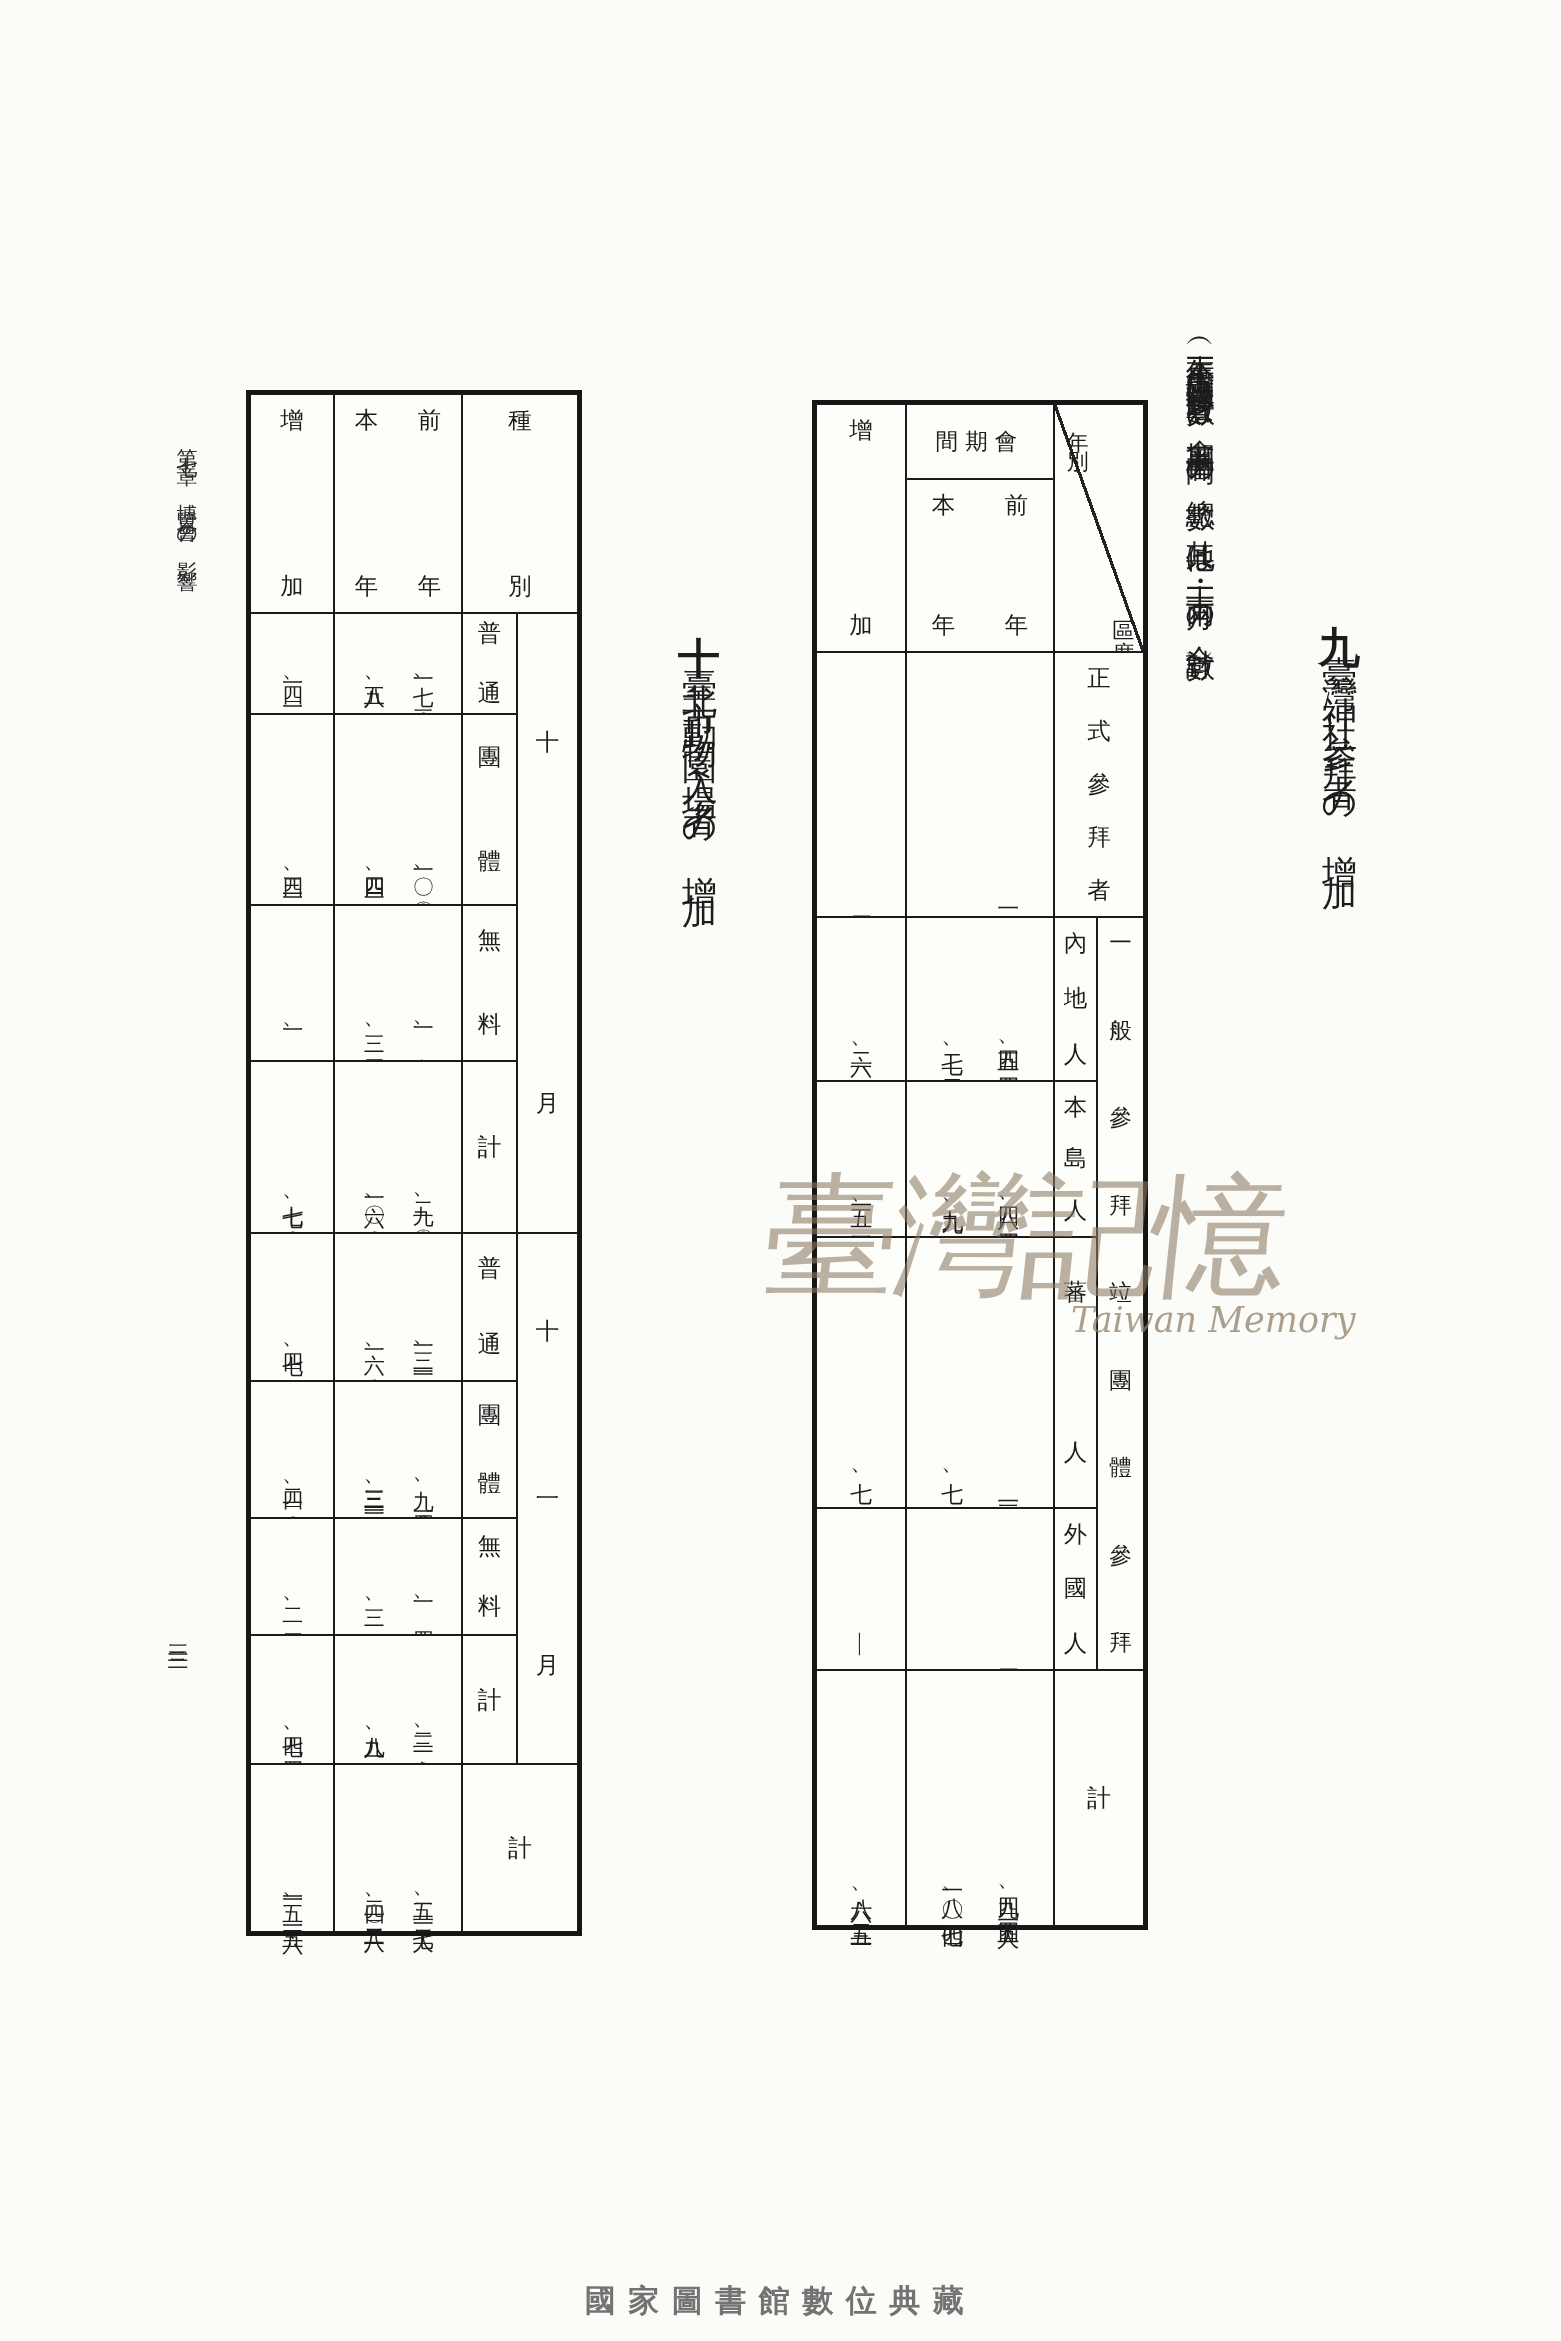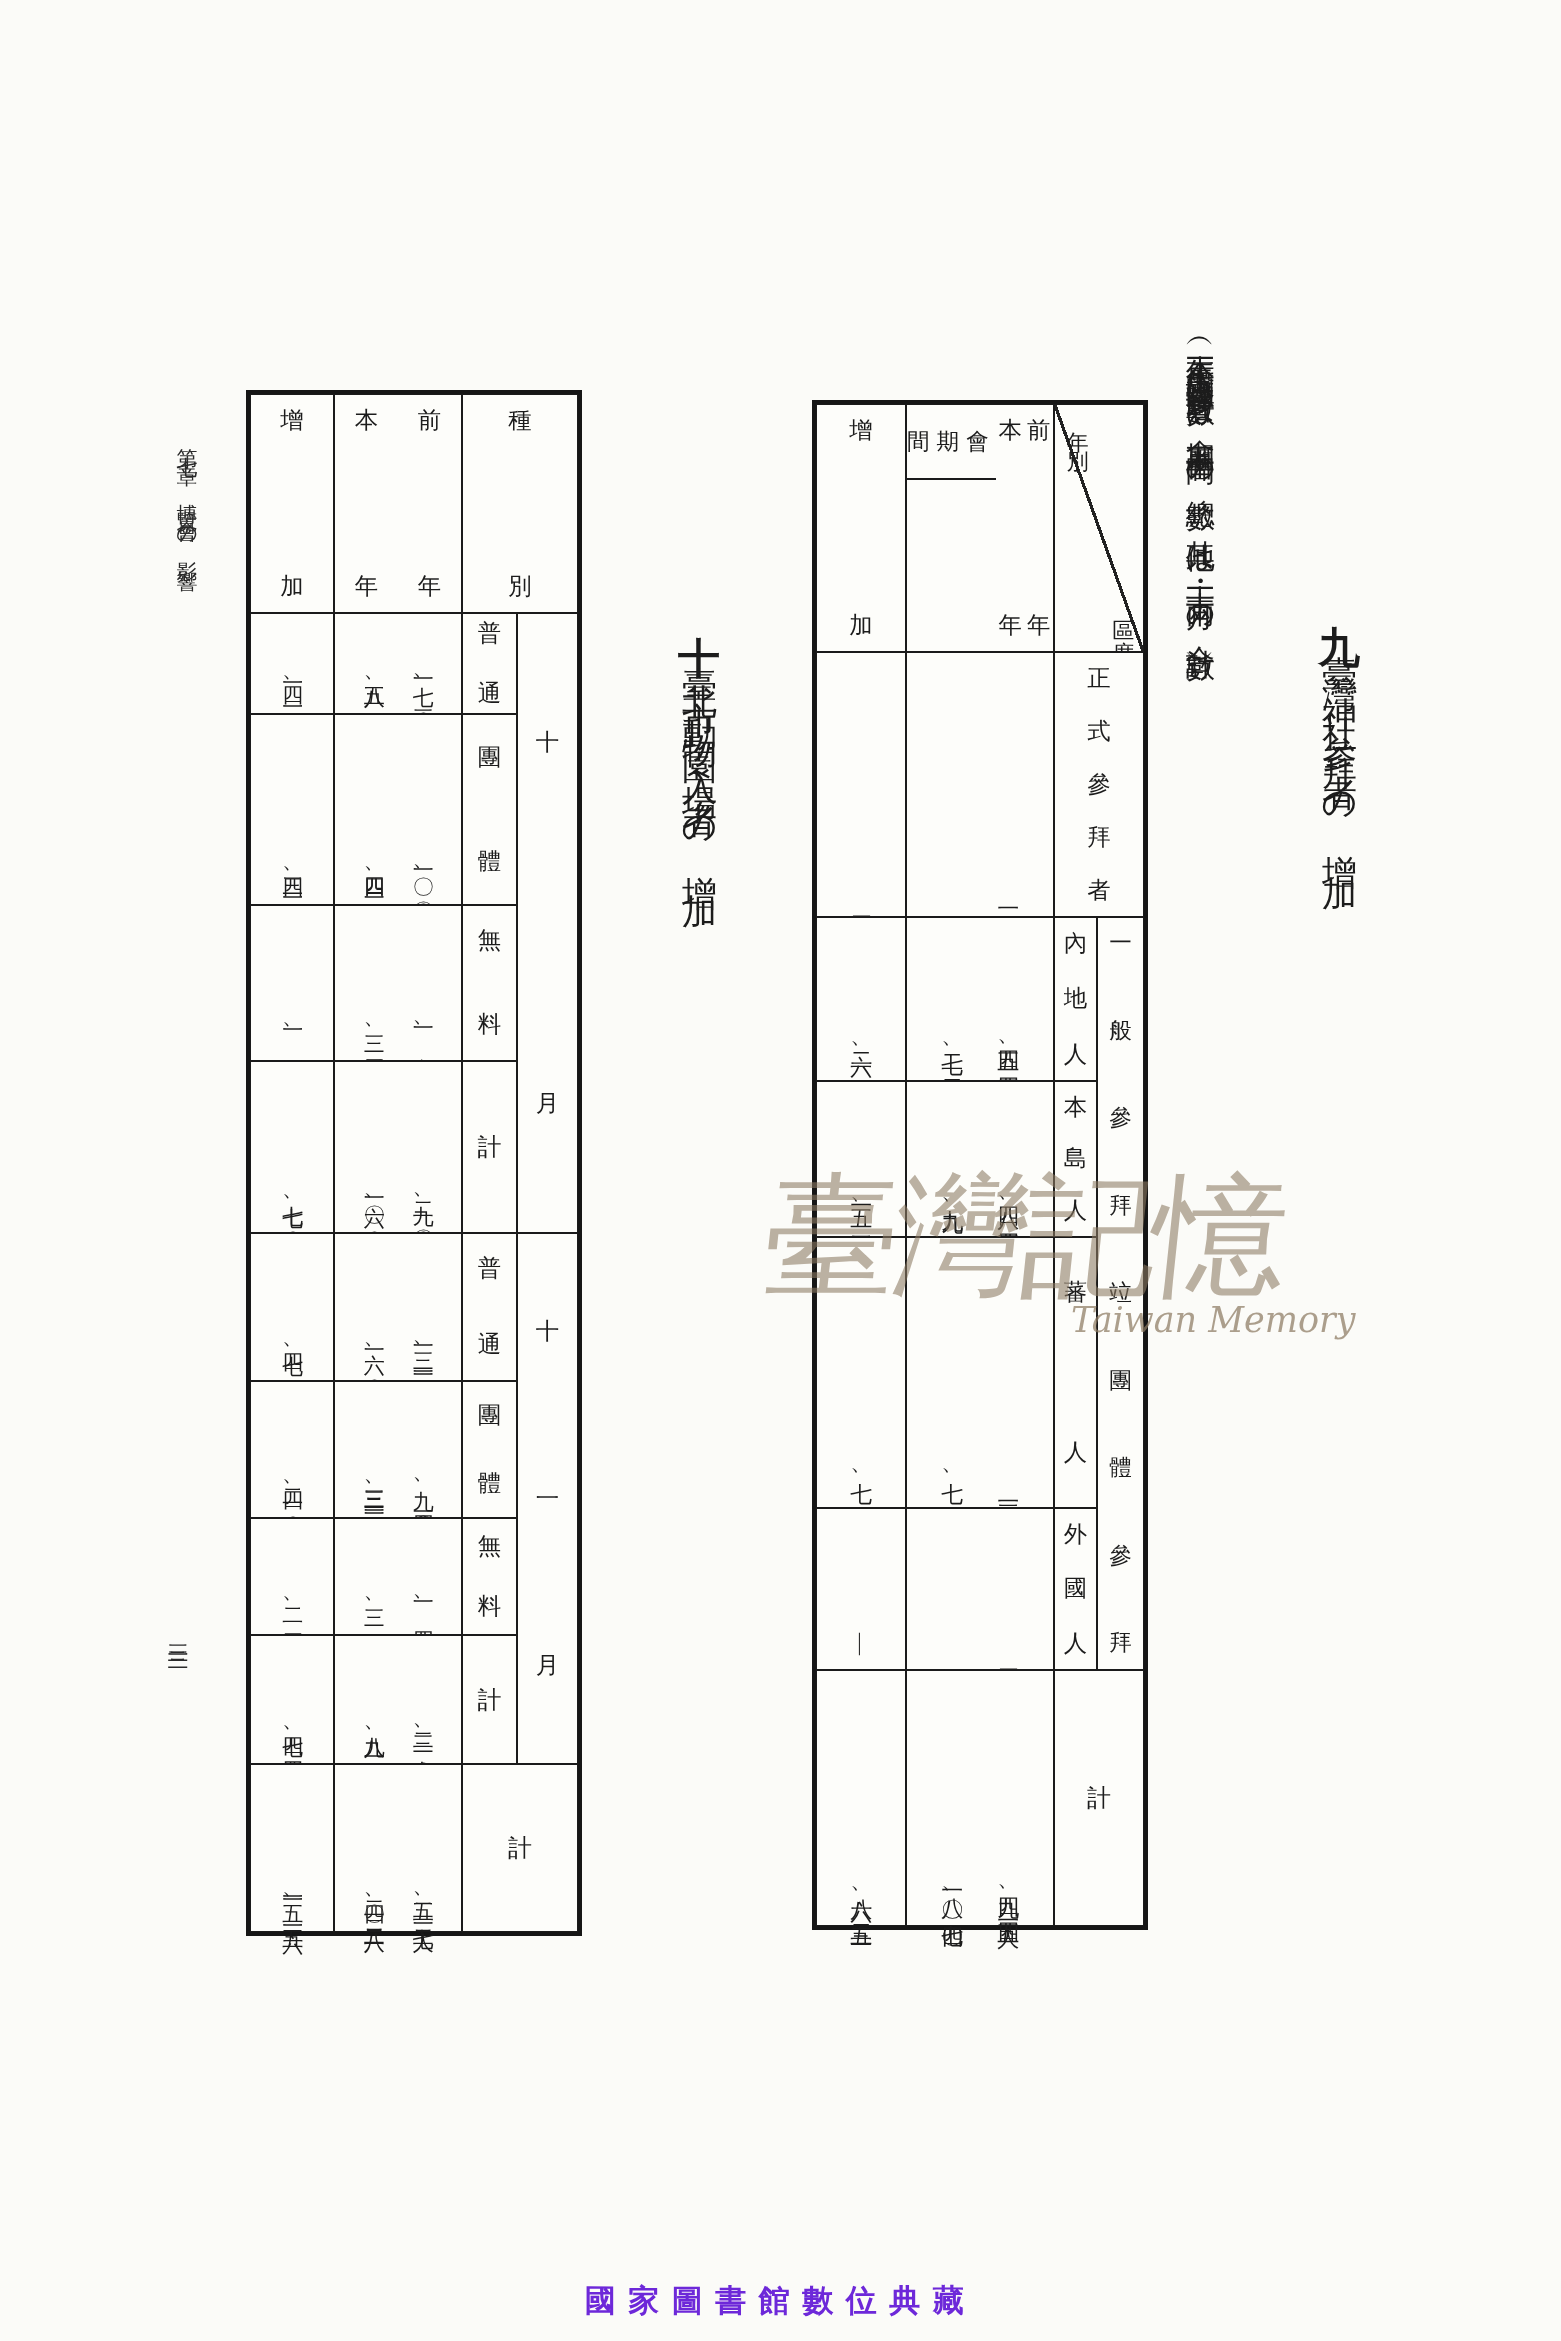--- a/index.html
+++ b/index.html
@@ -12,21 +12,21 @@
   
   .tbl{position:absolute;display:grid;border:4.7px solid #161616;background:#fdfdfa;z-index:1;}
   .c{border:1.6px solid #1b1b1b;position:relative;box-sizing:border-box;background:#fdfdfa;}
   .numcell{display:flex;align-items:flex-end;justify-content:space-evenly;padding-bottom:12.5px;overflow:visible;}
   .num{writing-mode:vertical-rl;line-height:1.02;letter-spacing:1.6px;font-size:21px;white-space:nowrap;}
   .shrine .num{font-size:22px;}
   .spread{display:flex;flex-direction:column;justify-content:space-between;align-items:center;
           height:100%;box-sizing:border-box;padding:14px 0;font-size:23.4px;}
   .spread span{display:block;line-height:1;}
   .single{display:flex;align-items:center;justify-content:center;font-size:24px;}
-  .hdrbox{display:flex;flex-direction:row;}
+  .hdrbox{display:flex;flex-direction:column;}
   .sessionlbl{height:73px;display:flex;align-items:center;justify-content:center;
               border-bottom:2.3px solid #1b1b1b;font-size:22.6px;letter-spacing:7px;}
   .yearpair{flex:1;display:flex;}
   .yearpair .spread{flex:1;}
   .corner{
     background:
       linear-gradient(to top right,
         transparent calc(50% - 1.6px), #222 calc(50% - 1.6px),
         #222 calc(50% + 1.6px), transparent calc(50% + 1.6px));
   }
@@ -44,21 +44,21 @@
   #sec10{left:678px;top:603px;}
   #sec10 .sectitle{letter-spacing:17px;}
   
   #watermark{position:absolute;left:765px;top:1169px;z-index:5;pointer-events:none;}
   #wm-cjk{font-size:134px;line-height:1;color:#8d7b63;opacity:.58;letter-spacing:-4.7px;
           transform:skewX(-6deg);font-family:"DejaVu Serif",serif;white-space:nowrap;}
   #wm-latin{position:absolute;left:306px;top:131px;font-size:35px;font-style:italic;
             color:#8d7b63;opacity:.72;font-family:"DejaVu Serif",serif;white-space:nowrap;}
   
   #footer{position:absolute;left:0;right:0;top:2280px;text-align:center;
-          font-size:31px;letter-spacing:12.5px;color:#6d28d9;font-weight:bold;z-index:2;}
+          font-size:31px;letter-spacing:12.5px;color:#737373;font-weight:bold;z-index:2;}
 </style>
 </head>
 <body>
 
 <div id="page">
 
   <div id="margin-header" class="vblock vtext">第七章　博覽會の影響</div>
 
   <div id="page-number" class="vblock vtext">三三一</div>
 

